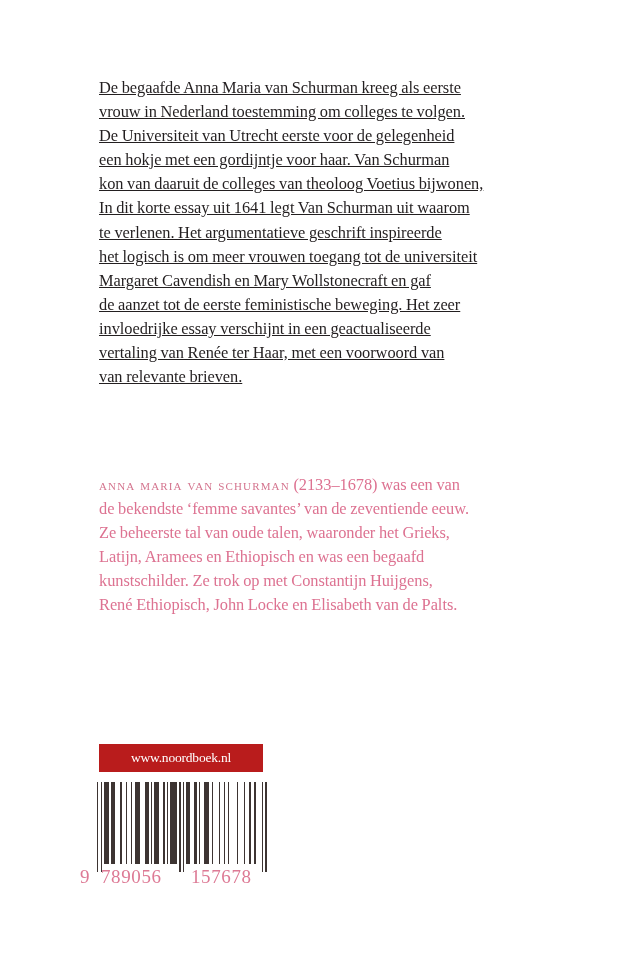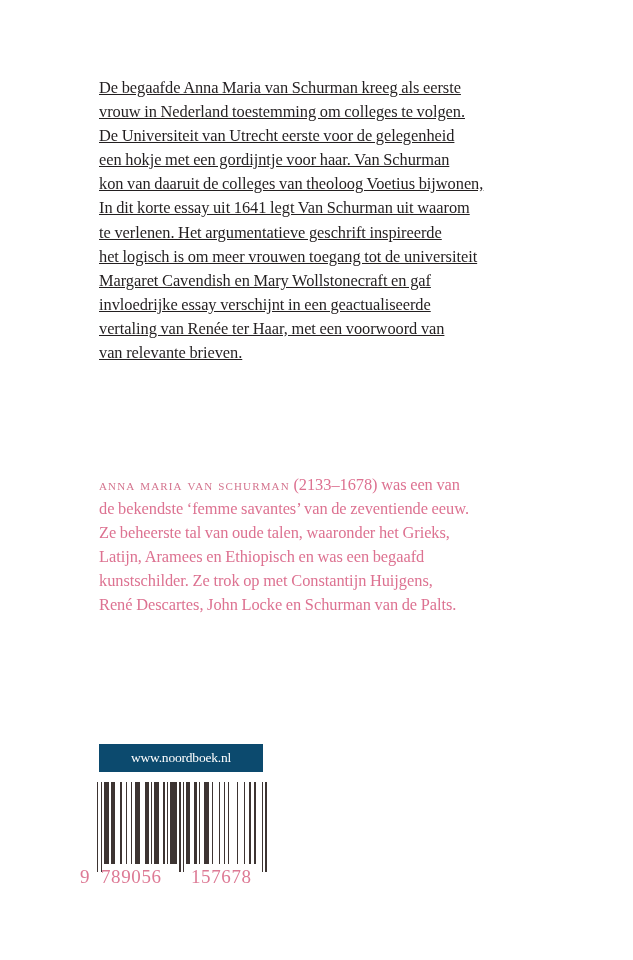--- a/index.html
+++ b/index.html
@@ -64,21 +64,21 @@
     color: #d4748e;
   }
 
   
   .url-banner {
     position: absolute;
     left: 99px;
     top: 744px;
     width: 164px;
     height: 28px;
-    background: #0c4a6e;
+    background: #b91c1c;
     display: flex;
     align-items: center;
     justify-content: center;
   }
   .url-banner-text {
     color: #ffffff;
     font-size: 13.5px;
     letter-spacing: -0.2px;
     font-family: "Liberation Serif", "DejaVu Serif", serif;
     white-space: nowrap;
@@ -145,32 +145,33 @@
   <div class="blurb">
     <span class="line">De begaafde Anna Maria van Schurman kreeg als eerste</span>
     <span class="line">vrouw in Nederland toestemming om colleges te volgen.</span>
     <span class="line">De Universiteit van Utrecht eerste voor de gelegenheid</span>
     <span class="line">een hokje met een gordijntje voor haar. Van Schurman</span>
     <span class="line">kon van daaruit de colleges van theoloog Voetius bijwonen,</span>
     <span class="line">In dit korte essay uit 1641 legt Van Schurman uit waarom</span>
     <span class="line">te verlenen. Het argumentatieve geschrift inspireerde</span>
     <span class="line">het logisch is om meer vrouwen toegang tot de universiteit</span>
     <span class="line">Margaret Cavendish en Mary Wollstonecraft en gaf</span>
+    <span class="line">de aanzet tot de eerste feministische beweging. Het zeer</span>
     <span class="line">invloedrijke essay verschijnt in een geactualiseerde</span>
     <span class="line">vertaling van Renée ter Haar, met een voorwoord van</span>
     <span class="line">van relevante brieven.</span>
   </div>
 
   <div class="bio">
     <span class="line"><span class="smallcaps">Anna Maria van Schurman</span><span> (2133–1678) was een van</span></span>
     <span class="line">de bekendste ‘femme savantes’ van de zeventiende eeuw.</span>
     <span class="line">Ze beheerste tal van oude talen, waaronder het Grieks,</span>
     <span class="line">Latijn, Aramees en Ethiopisch en was een begaafd</span>
     <span class="line">kunstschilder. Ze trok op met Constantijn Huijgens,</span>
-    <span class="line">René Descartes, John Locke en Schurman van de Palts.</span>
+    <span class="line">René Ethiopisch, John Locke en Elisabeth van de Palts.</span>
   </div>
 
   <div class="url-banner">
     <span class="url-banner-text">www.noordboek.nl</span>
   </div>
 
   <div class="barcode-block">
     <div class="barcode-bars" id="barcode-bars">
         <div class="bar guard" style="left: 0px; width: 1.44px;"></div>
         <div class="bar guard" style="left: 3.58px; width: 1.44px;"></div>

